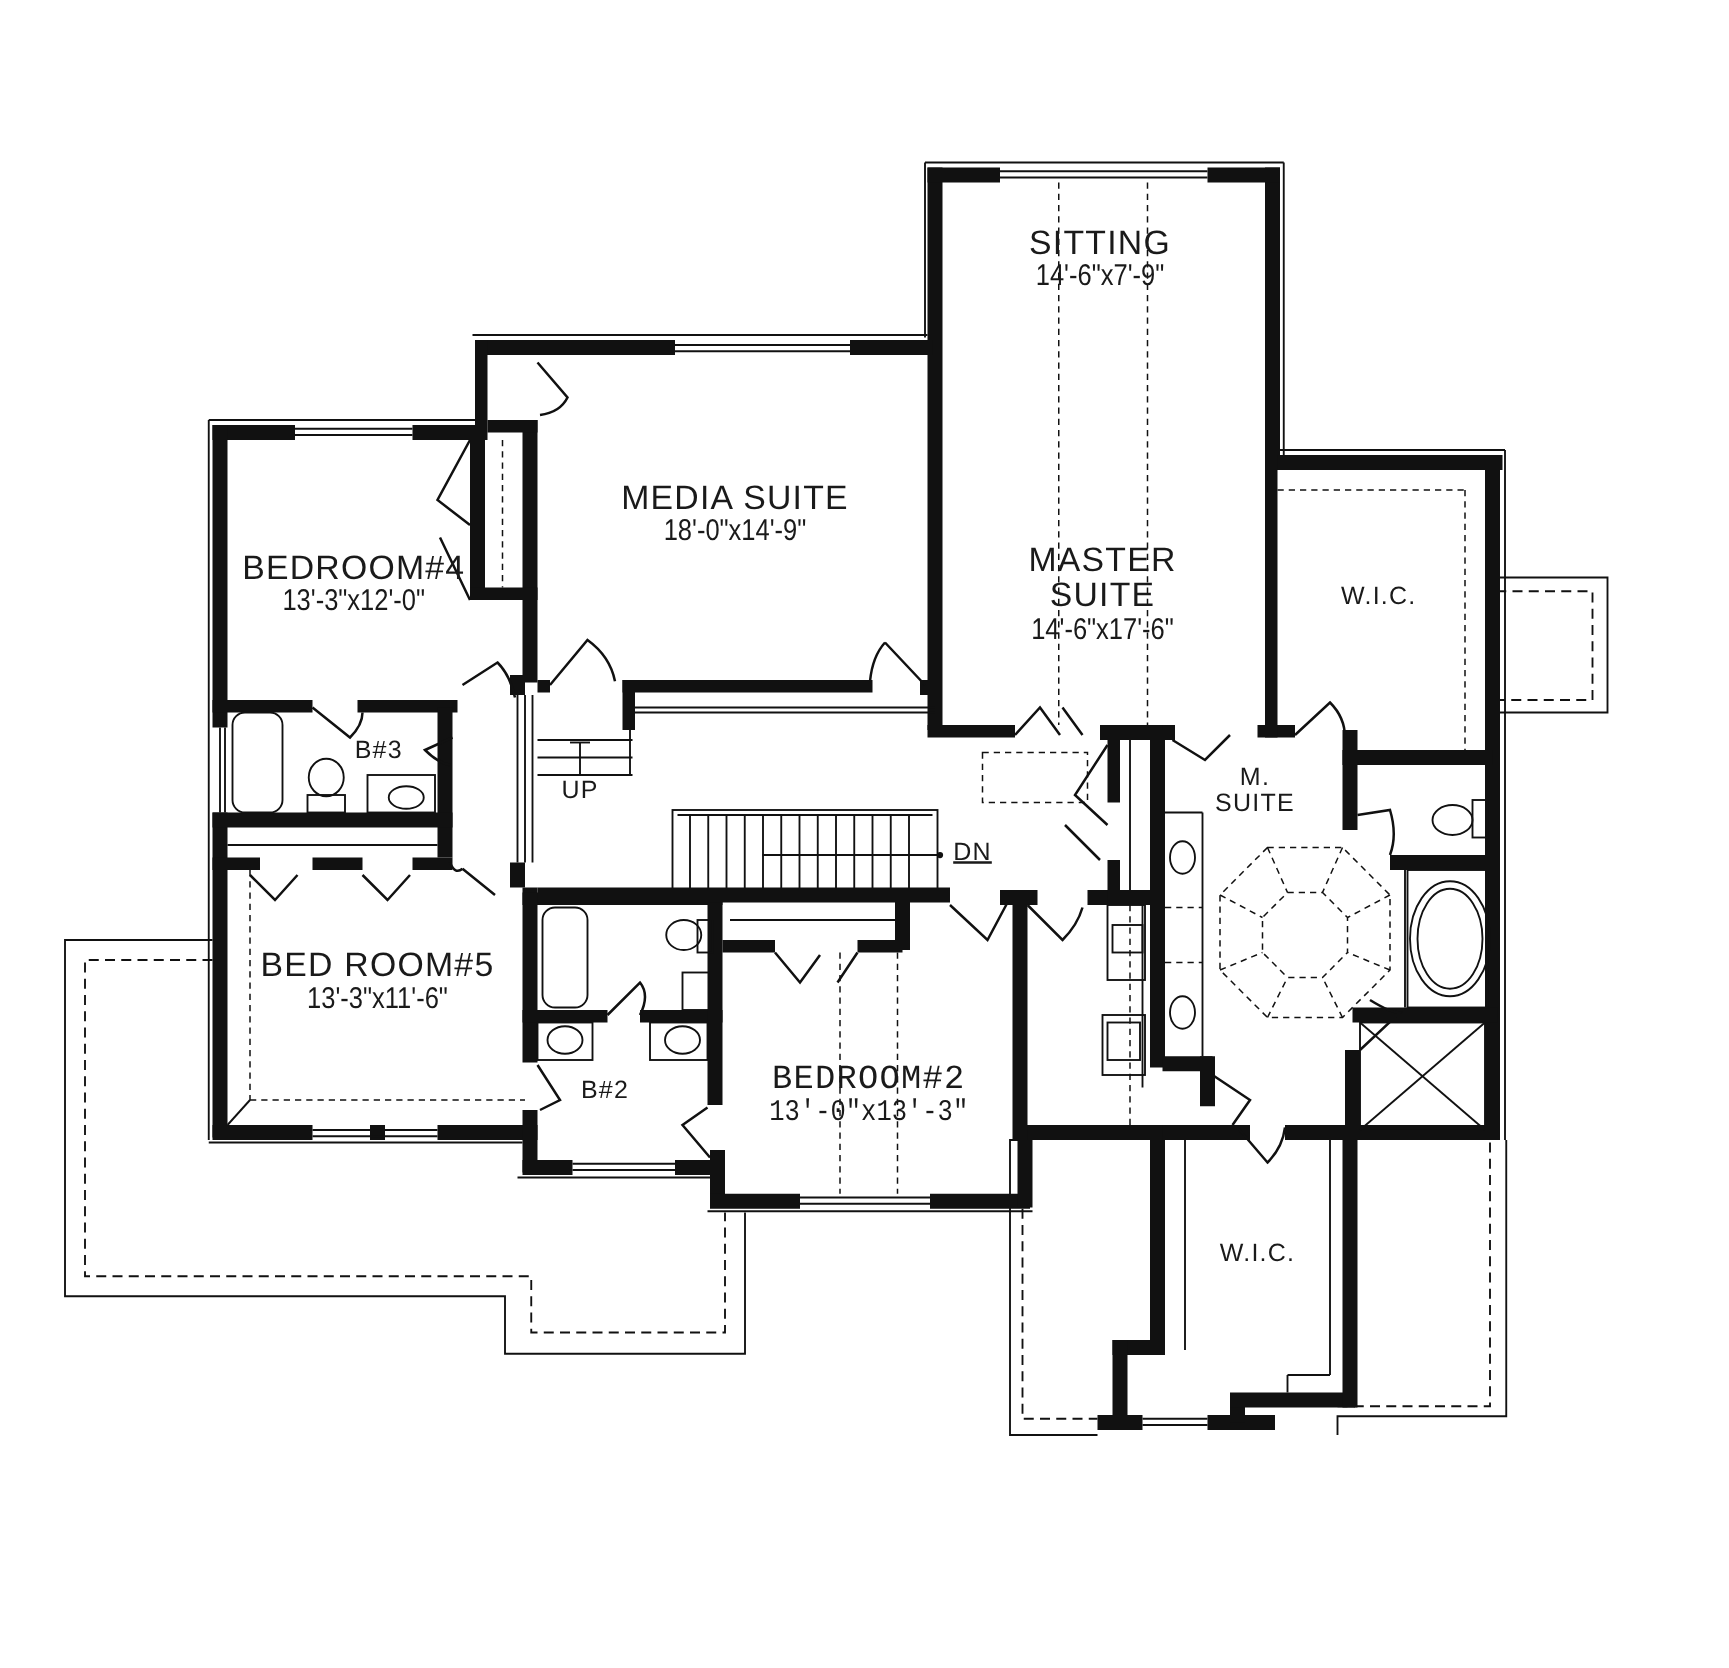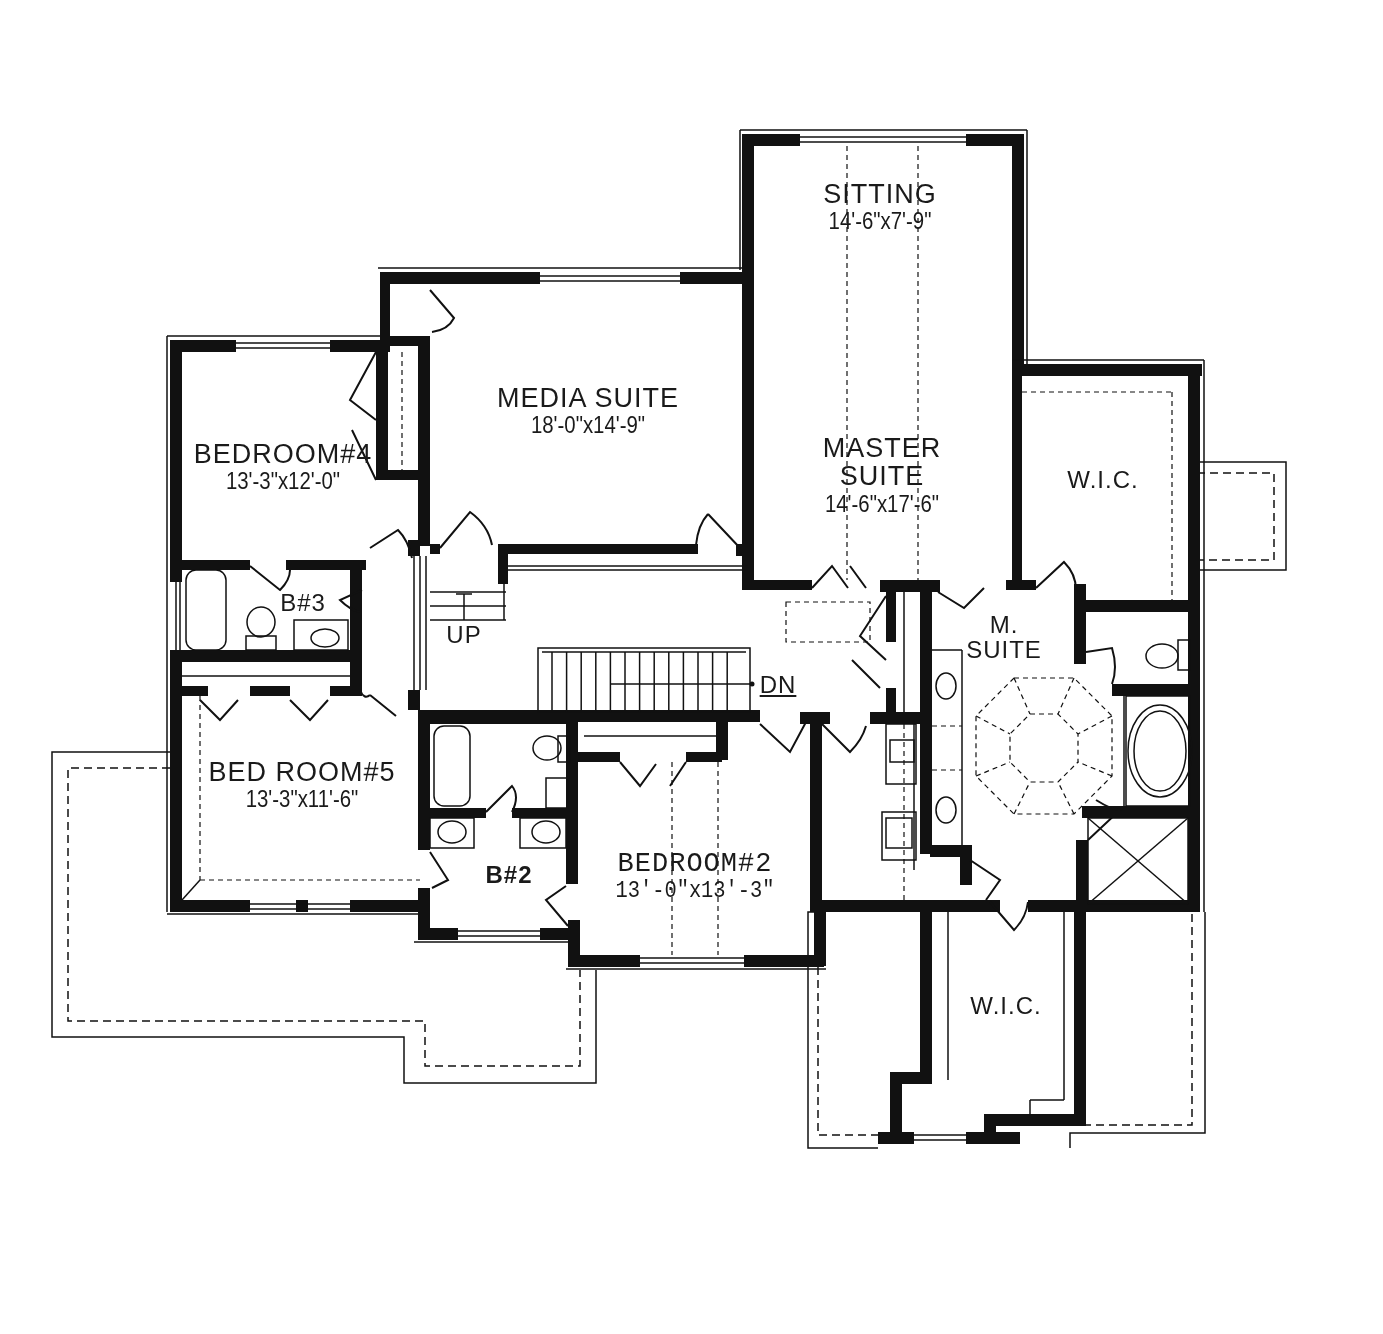--- a/index.html
+++ b/index.html
@@ -6,21 +6,21 @@
   body { width:1383px; height:1334px; position:relative; overflow:hidden; font-family:"Liberation Sans", sans-serif; }
   #plan { position:absolute; left:0; top:0; width:1383px; height:1334px; }
   .wall { fill:#111; }
   .thin1 { fill:none; stroke:#111; stroke-width:1.5; }
   .dash { fill:none; stroke:#111; stroke-width:1.5; stroke-dasharray:8 5; }
   .dash-s { fill:none; stroke:#111; stroke-width:1.2; stroke-dasharray:5 4; }
   .door { fill:none; stroke:#111; stroke-width:2; }
   .lbl { position:absolute; color:#1a1a1a; text-align:center; font-family:"Liberation Sans", sans-serif; line-height:1.05; white-space:nowrap; transform:translateX(-50%); }
   .lbl .name { font-size:27px; letter-spacing:1px; display:block; }
   .lbl .dim { font-size:24px; display:block; transform:scaleX(0.85); }
-  .lbl.small .name { font-size:24px; }
+  .lbl.small .name { font-size:20px; }
 </style>
 </head>
 <body>
 
 <svg id="plan" viewBox="0 0 1383 1334" xmlns="http://www.w3.org/2000/svg">
 
   <g>
     <polyline class="thin1" points="170,752 52,752 52,1037 404,1037 404,1083 596,1083 596,970"></polyline>
     <polyline class="dash" points="170,768 68,768 68,1021 425,1021 425,1066 580,1066 580,970"></polyline>
   </g>
@@ -323,21 +323,21 @@
   <span class="name">BED ROOM#5</span>
   <span class="dim">13'-3"x11'-6"</span>
 </div>
 <div class="lbl" style="left:695px; top:850px;font-family:Liberation Mono, monospace;">
   <span class="name">BEDROOM#2</span>
   <span class="dim">13'-0"x13'-3"</span>
 </div>
 <div class="lbl small" style="left:303px; top:590px;">
   <span class="name">B#3</span>
 </div>
-<div class="lbl small" style="left:509px; top:862px;font-weight:bold;">
+<div class="lbl small" style="left:484px; top:862px;">
   <span class="name">B#2</span>
 </div>
 <div class="lbl small" style="left:1004px; top:612px;">
   <span class="name">M.</span>
   <span class="name">SUITE</span>
 </div>
 <div class="lbl small" style="left:1103px; top:467px;">
   <span class="name">W.I.C.</span>
 </div>
 <div class="lbl small" style="left:1006px; top:993px;">

